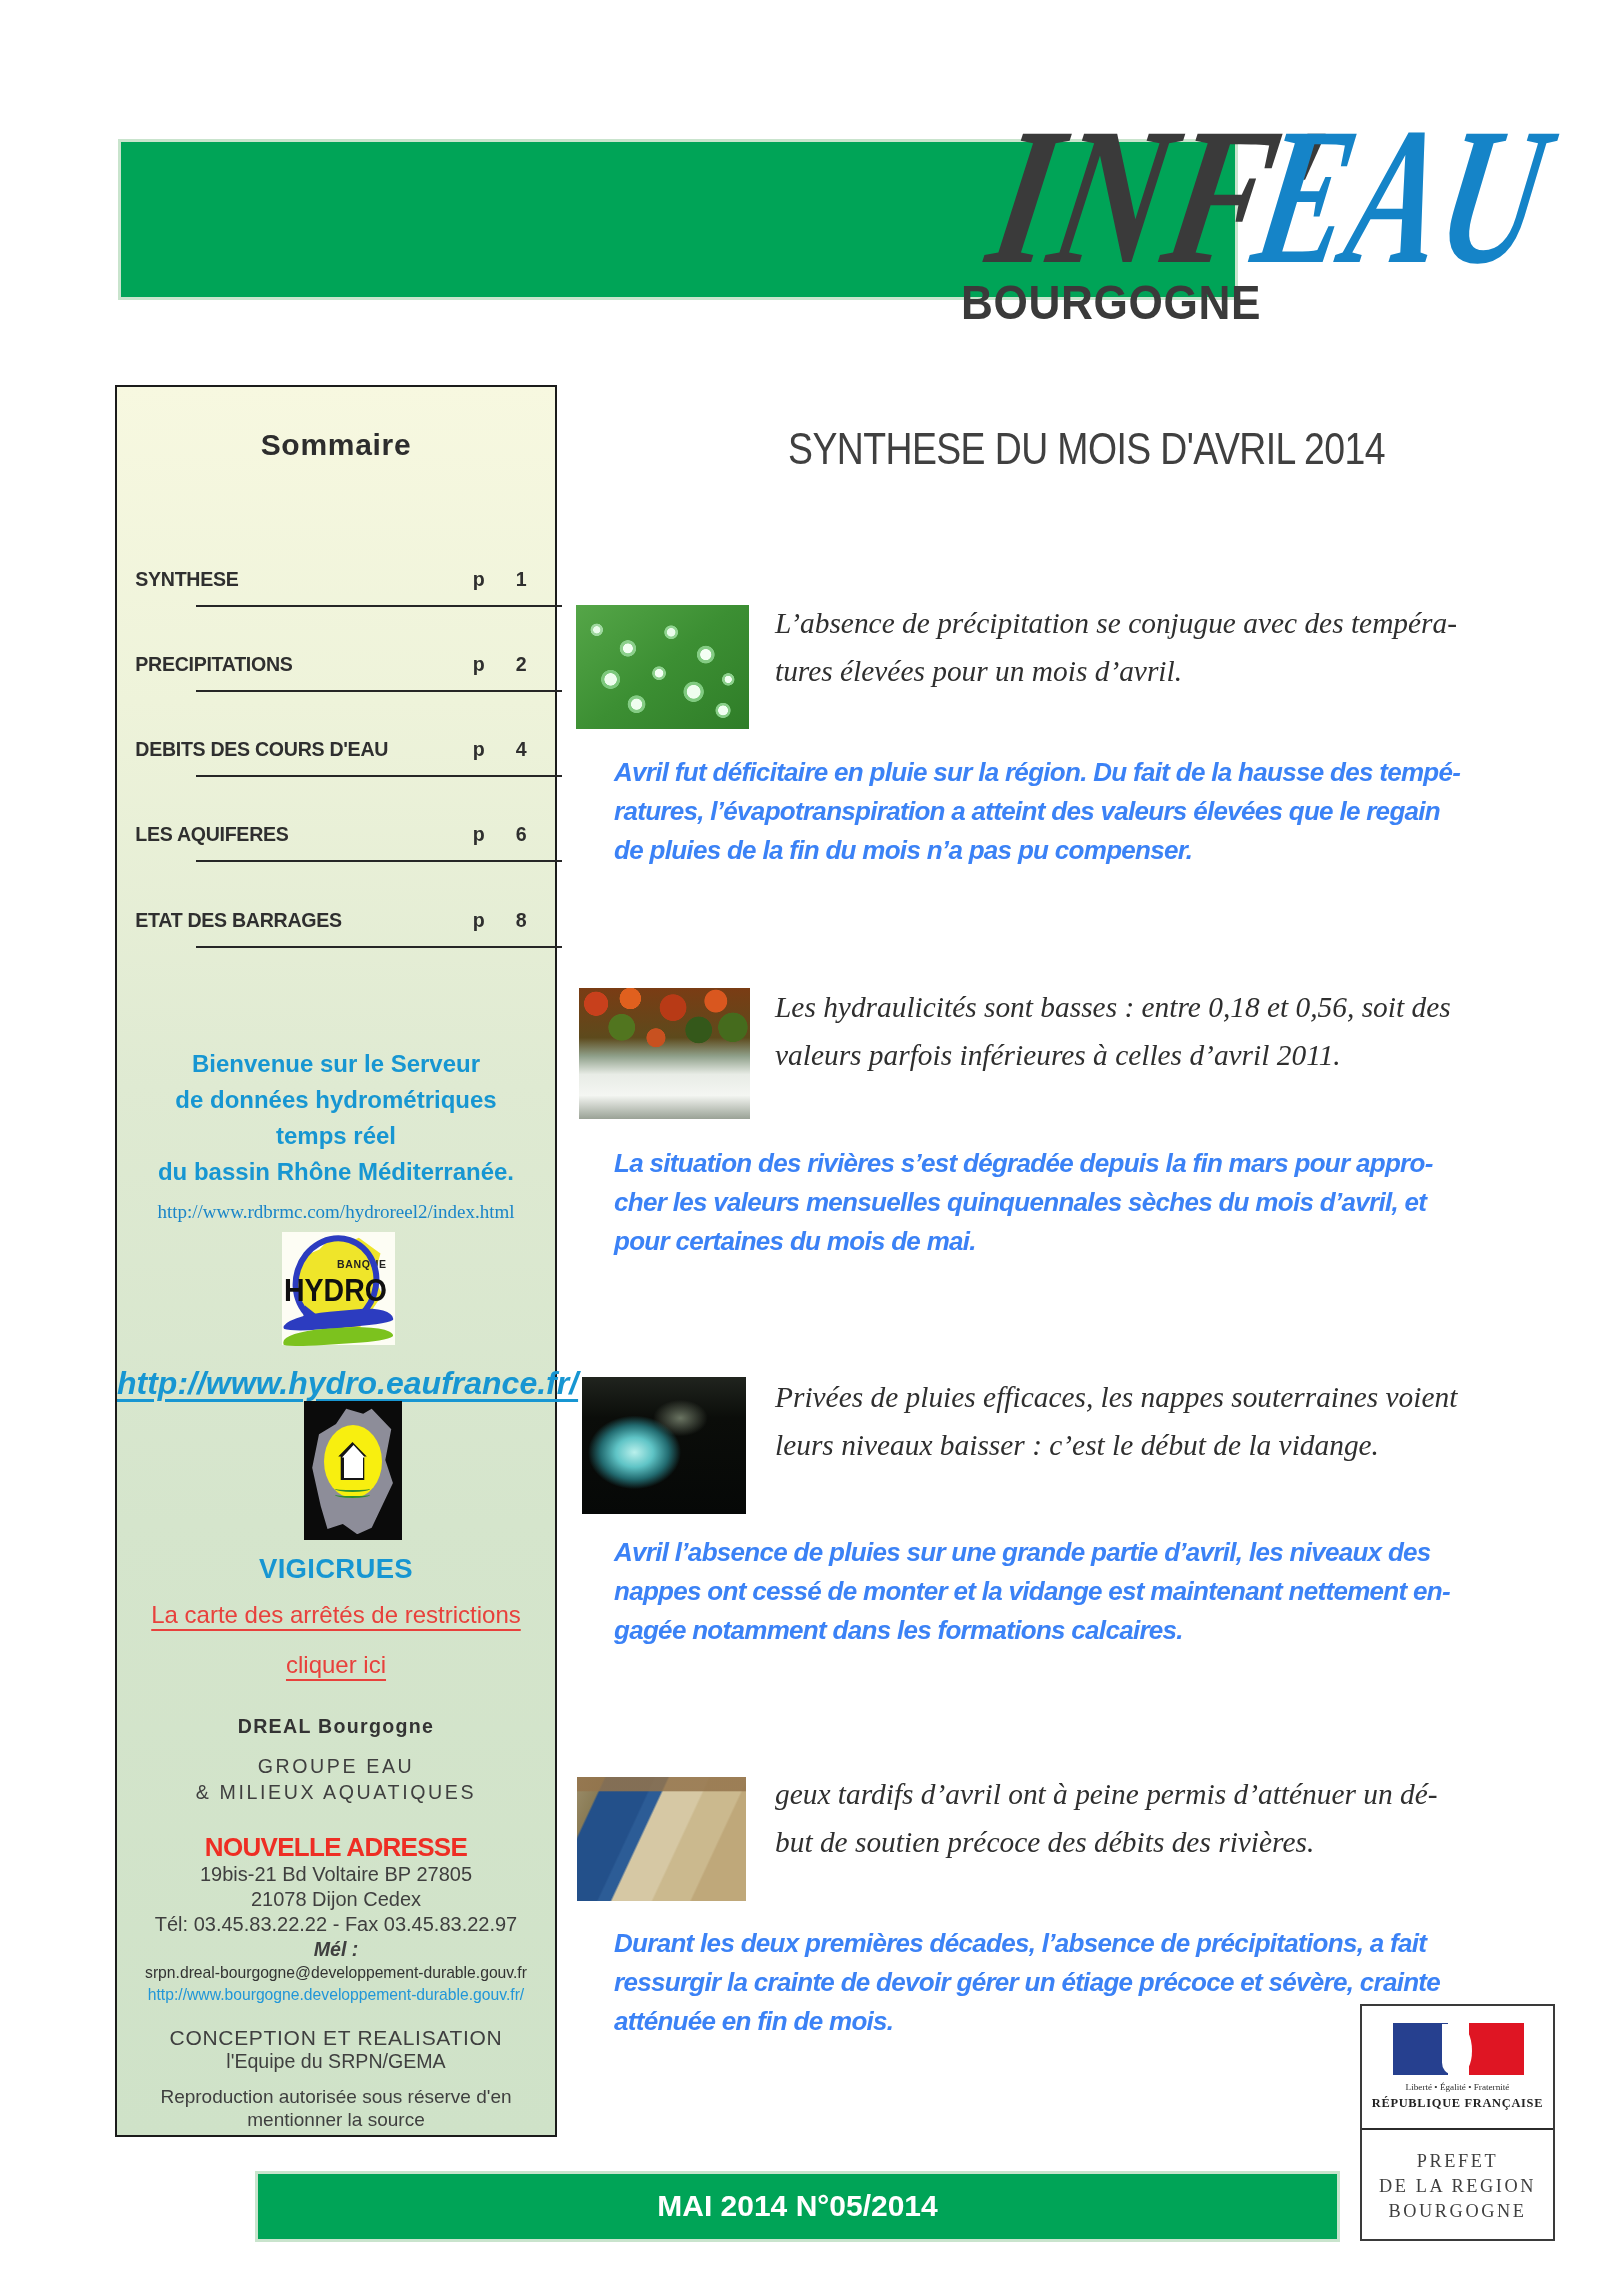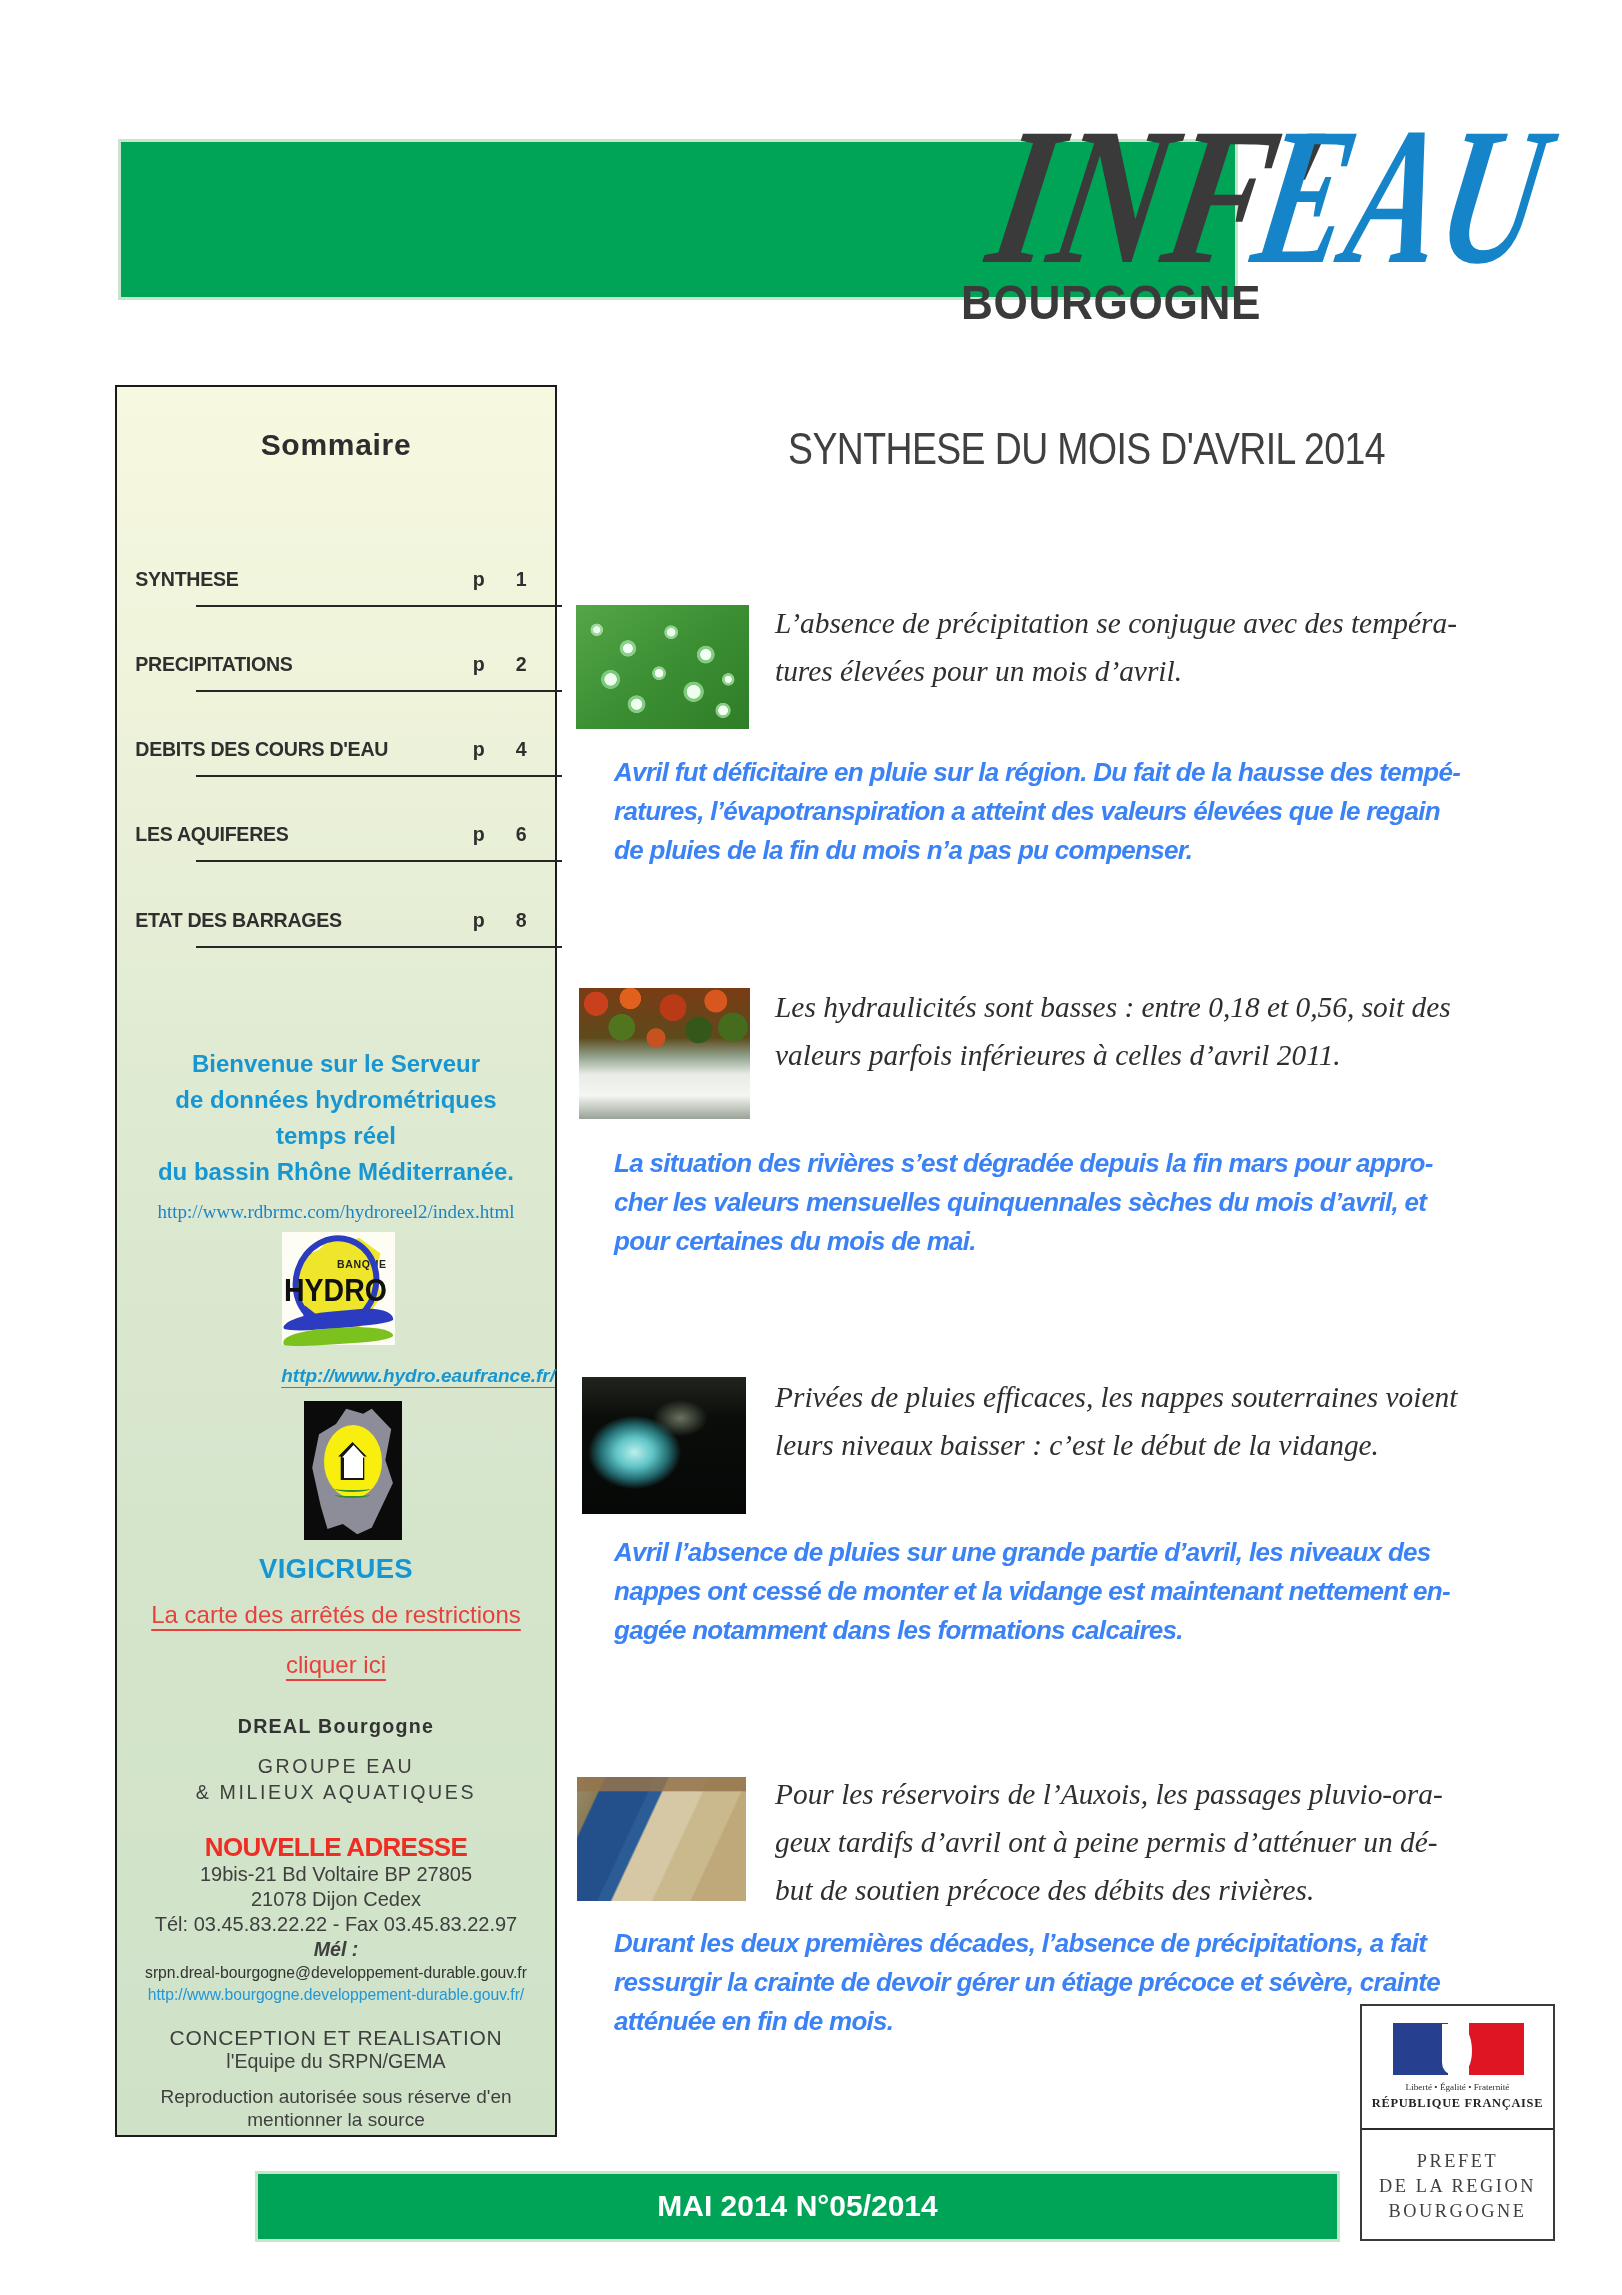--- a/index.html
+++ b/index.html
@@ -45,21 +45,21 @@
                border-radius:50%; transform:rotate(18deg); }
   .hydro-arrow { position:absolute; left:17px; top:77px; width:0; height:0;
                  border-left:8.5px solid transparent; border-right:8.5px solid transparent;
                  border-top:14.4px solid #2c3cc0; transform:rotate(38deg); }
   .hydro-word { position:absolute; left:2px; top:41px; font-size:31px; font-weight:800; color:#101010;
                 transform:scaleX(0.92); transform-origin:left; }
   .hydro-wave-blue { position:absolute; bottom:17px; left:1.3px; right:1.3px; height:17px; background:#2c3cc0;
                      border-radius:60% 40% 50% 50% / 100% 100% 30% 40%; transform:rotate(-5deg); }
   .hydro-wave-green { position:absolute; bottom:1.3px; left:1.3px; right:1.3px; height:15.7px; background:#7cc21e;
                       border-radius:50% 60% 40% 50% / 90% 100% 40% 30%; transform:rotate(-4deg); }
-  .url-hydro { position:absolute; top:978px; left:0; width:100%; text-align:right; font-size:19px;
+  .url-hydro { position:absolute; top:978px; left:0; width:100%; text-align:center; font-size:32px;
                font-weight:bold; font-style:italic; color:#1796d2; text-decoration:underline; text-underline-offset:5.2px; cursor:pointer; }
   .vigicrues-logo { position:absolute; top:1014px; left:187px; width:98px; height:139px; background:#0b0b0b; cursor:pointer; }
   .vigi-france { position:absolute; left:6.5px; top:5.2px; width:85px; height:128px; background:#8d8d99; }
   .vigi-ellipse { position:absolute; left:20px; top:23.6px; width:58px; height:73px; background:#f8ef0f; border-radius:50%; }
   .house { clip-path:polygon(50% 0,96% 38%,88% 38%,88% 100%,12% 100%,12% 38%,4% 38%); }
   .house-outer { position:absolute; left:33px; top:41px; width:31px; height:38px; background:#151515; }
   .house-inner { position:absolute; left:37px; top:44px; width:25px; height:33px; background:#ffffff; }
   .vigi-wave { position:absolute; left:31px; width:35px; height:6.5px; border-bottom:2px solid #2f8f2f; border-radius:50%; }
   .vigicrues-label { position:absolute; top:1166px; left:0; width:100%; text-align:center;
                      font-size:27.5px; font-weight:bold; color:#1796d2; letter-spacing:0.3px; }
@@ -277,21 +277,20 @@
     <span class="line">leurs niveaux baisser : c’est le début de la vidange.</span>
   </div>
   <div class="body-text" style="top:1533px">
     <span class="line">Avril l’absence de pluies sur une grande partie d’avril, les niveaux des</span>
     <span class="line">nappes ont cessé de monter et la vidange est maintenant nettement en-</span>
     <span class="line">gagée notamment dans les formations calcaires.</span>
   </div>
 
   <div class="photo photo-dam"></div>
   <div class="quote" style="top:1770px">
-    <span class="line">Pour les réservoirs de l’Auxois, les passages pluvio-ora-</span>
     <span class="line">geux tardifs d’avril ont à peine permis d’atténuer un dé-</span>
     <span class="line">but de soutien précoce des débits des rivières.</span>
   </div>
   <div class="body-text" style="top:1924px">
     <span class="line">Durant les deux premières décades, l’absence de précipitations, a fait</span>
     <span class="line">ressurgir la crainte de devoir gérer un étiage précoce et sévère, crainte</span>
     <span class="line">atténuée en fin de mois.</span>
   </div>
 
   <div class="prefet-box">

